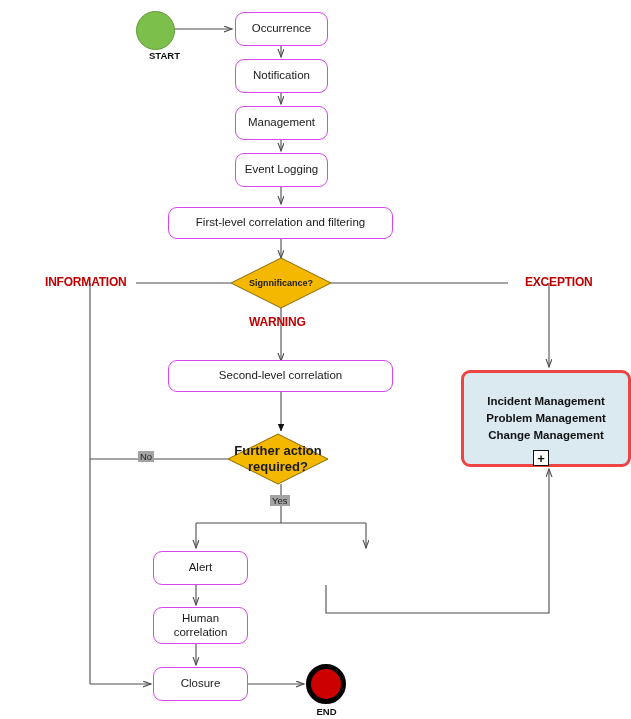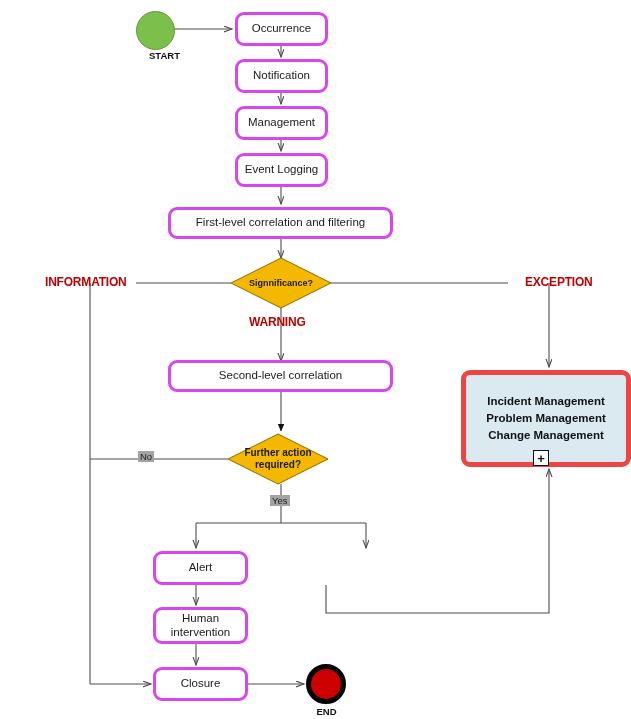--- a/index.html
+++ b/index.html
@@ -28,29 +28,29 @@
     position: absolute;
     box-sizing: border-box;
     display: flex;
     align-items: center;
     justify-content: center;
     text-align: center;
     line-height: 1.15;
   }
   .proc {
     background: #ffffff;
-    border: 3px solid #d946ef;
+    border: 1px solid #d946ef;
     border-radius: 9px;
     color: #1a1a1a;
     font-size: 11.5px;
     padding: 2px 4px;
   }
   .bigbox {
     background: #daeaf0;
-    border: 5px solid #ef4444;
+    border: 3px solid #ef4444;
     border-radius: 9px;
     color: #111111;
     font-size: 11.5px;
     font-weight: bold;
     flex-direction: column;
     line-height: 1.45;
   }
   .diamond-wrap {
     position: absolute;
   }
@@ -64,21 +64,21 @@
     align-items: center;
     justify-content: center;
     text-align: center;
     font-size: 9px;
     font-weight: bold;
     color: #1a1a1a;
     line-height: 1.2;
     pointer-events: none;
   }
   .diamond-label.small {
-    font-size: 10px;
+    font-size: 13px;
   }
   .start-circle {
     position: absolute;
     border-radius: 50%;
     background: #7dbf4b;
     border: 1px solid #5f9a35;
   }
   .end-circle {
     position: absolute;
     border-radius: 50%;
@@ -216,21 +216,21 @@
     <span>Second-level correlation</span>
   </div>
 
   <div class="node proc" style="left:153px; top:551px; width:95px; height:34px;">
     <span>Alert</span>
   </div>
 
 
   <div class="node proc" style="left:153px; top:607px; width:95px; height:37px; flex-direction:column;">
     <span>Human</span>
-    <span>intervention</span>
+    <span>correlation</span>
   </div>
 
   <div class="node proc" style="left:153px; top:667px; width:95px; height:34px;">
     <span>Closure</span>
   </div>
 
   <div class="diamond-wrap" style="left:231px; top:258px; width:100px; height:50px;">
     <div class="diamond-label">Signnificance?</div>
   </div>
 

